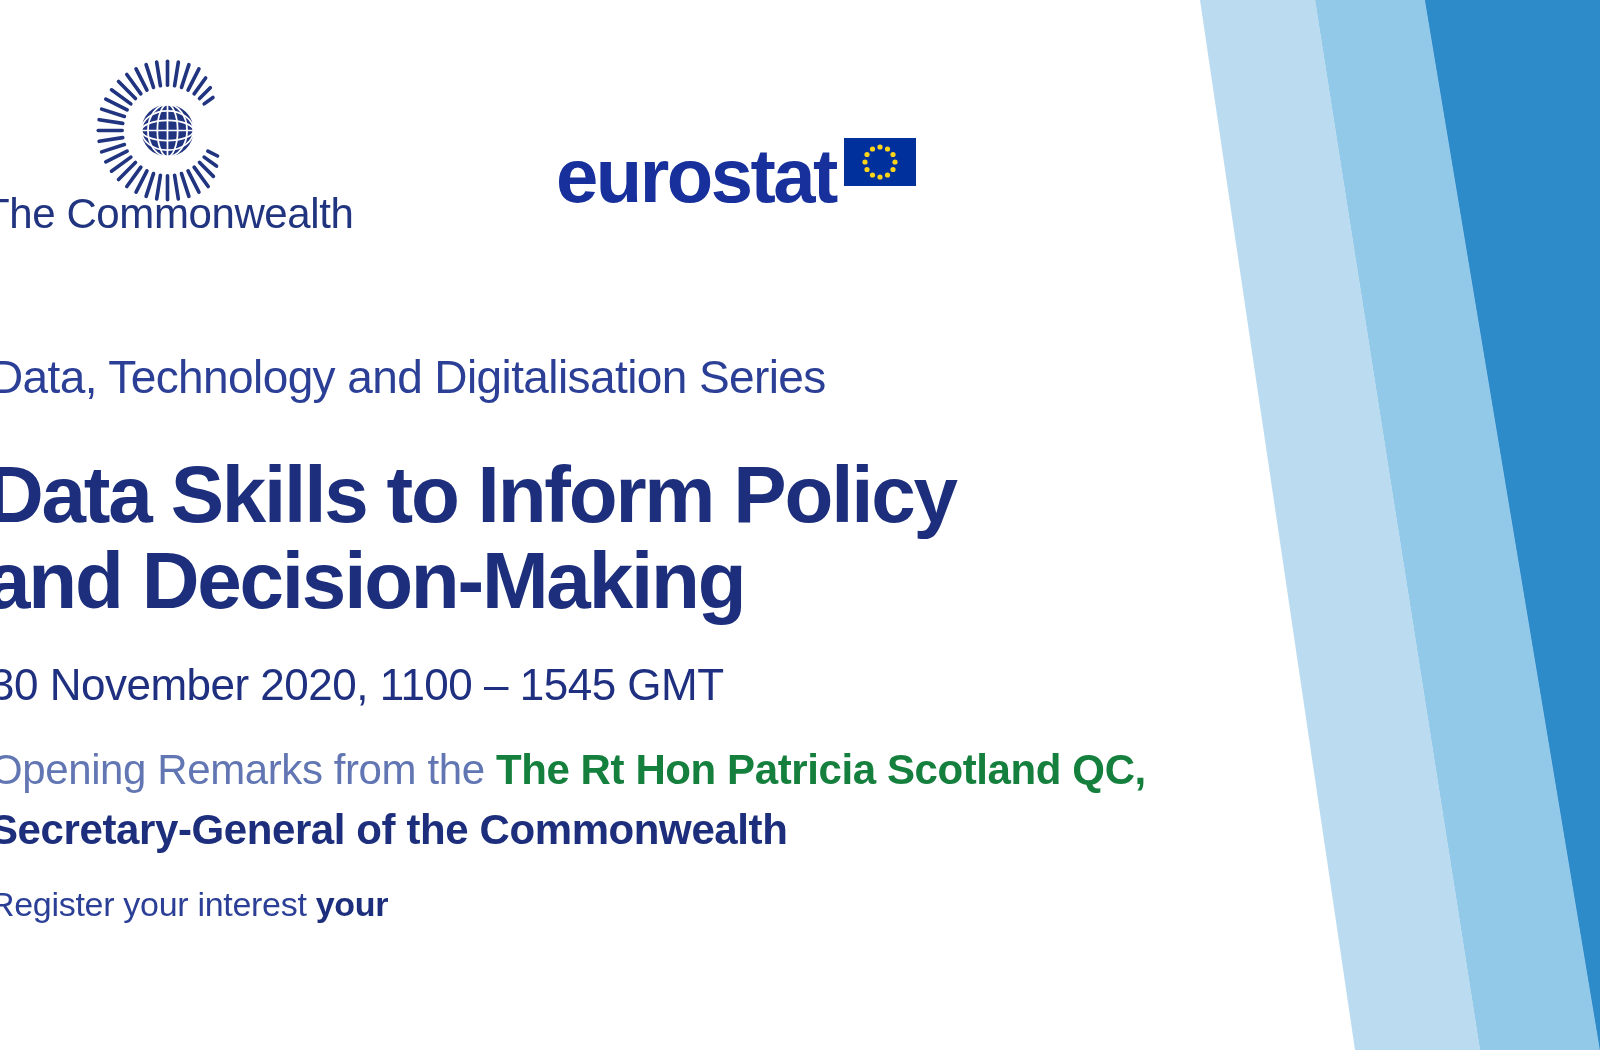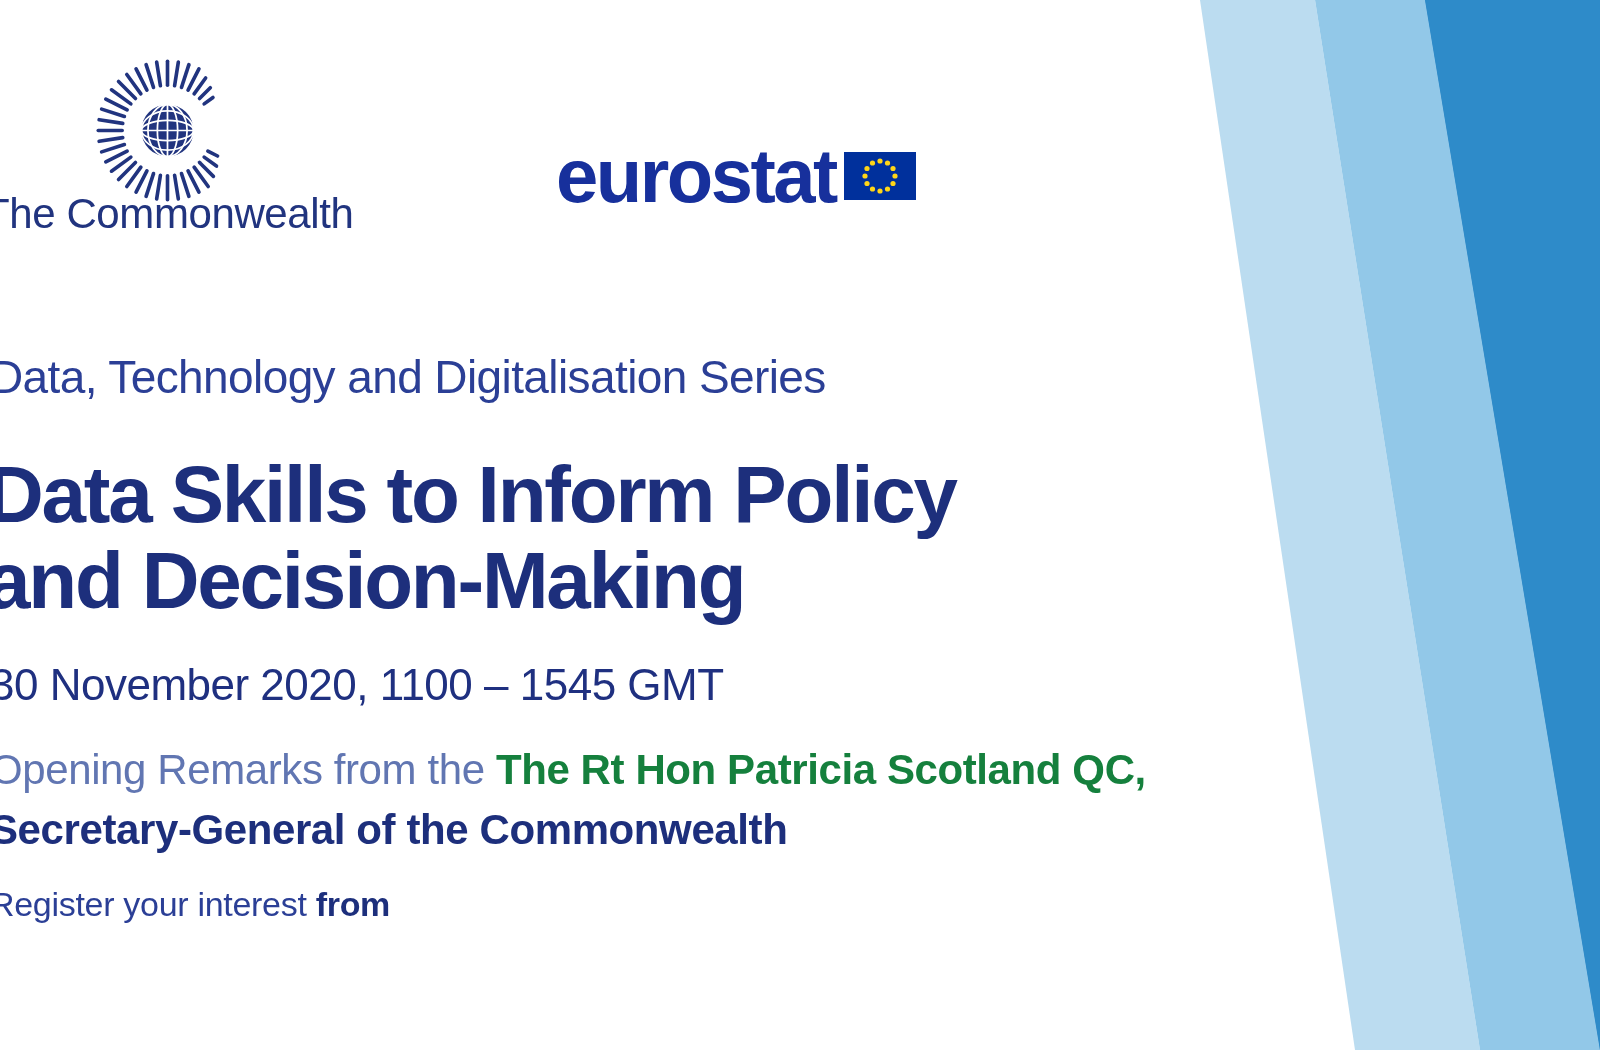--- a/index.html
+++ b/index.html
@@ -48,21 +48,21 @@
     letter-spacing: -0.4px;
     white-space: nowrap;
   }
 
   
   .eurostat-wrap {
     position: absolute;
     left: 556px;
     top: 138px;
     display: flex;
-    align-items: center;
+    align-items: flex-start;
     gap: 8px;
   }
   .eurostat-word {
     font-size: 76px;
     font-weight: 700;
     color: #17309c;
     letter-spacing: -2.5px;
     line-height: 1;
   }
   .eu-flag {
@@ -314,16 +314,16 @@
   </div>
 
   <div class="datetime">30 November 2020, 1100 – 1545 GMT</div>
 
   <div class="speaker">
     <span class="sp-light">Opening Remarks from the </span><span class="sp-strong">The Rt Hon Patricia Scotland QC,</span>
     <span class="sp-line2">Secretary-General of the Commonwealth</span>
   </div>
 
   <div class="register">
-    <span>Register your interest </span><span class="reg-link">from</span>
+    <span>Register your interest </span><span class="reg-link">your</span>
   </div>
 
 </div>
 
 </body></html>

